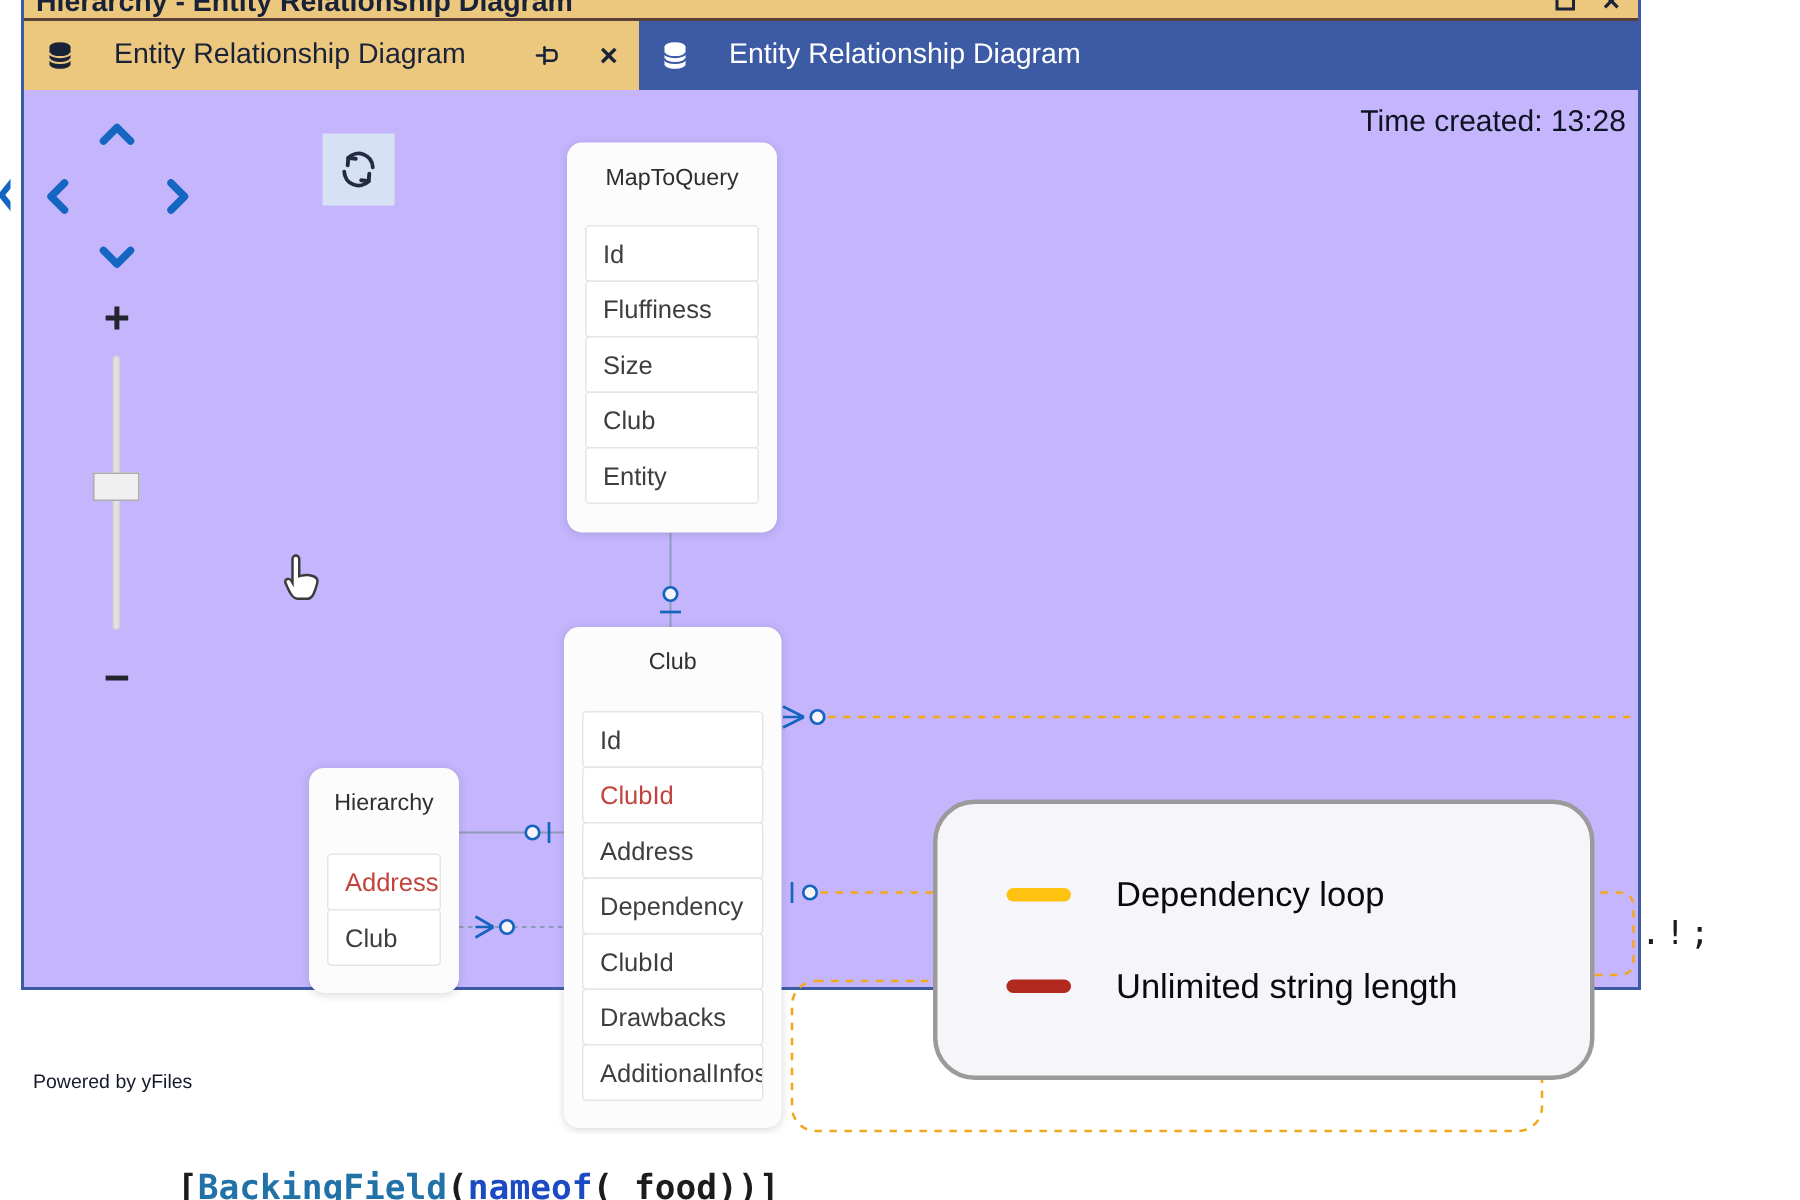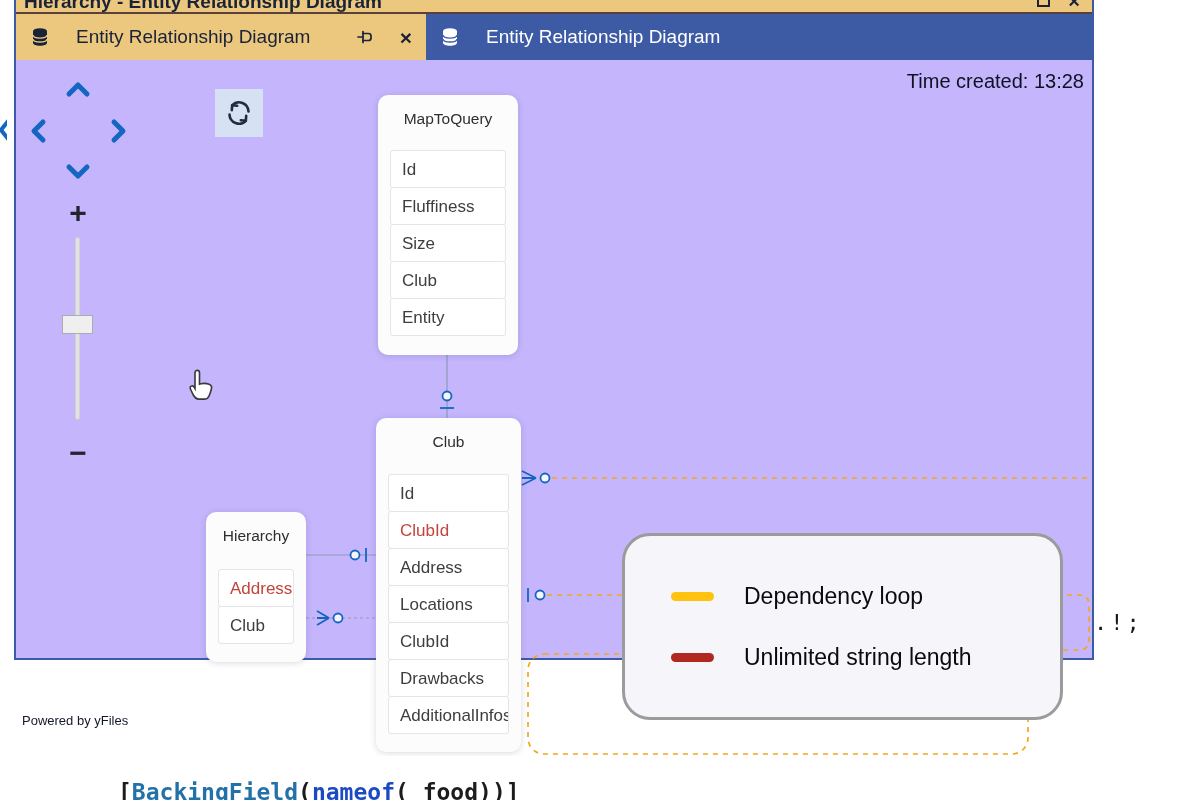--- a/index.html
+++ b/index.html
@@ -215,21 +215,21 @@
           <div class="field-row">Club</div>
           <div class="field-row">Entity</div>
         </div>
     </div>
     <div class="entity" id="entity-club">
       <div class="entity-title">Club</div>
       <div class="entity-fields">
           <div class="field-row">Id</div>
           <div class="field-row red">ClubId</div>
           <div class="field-row">Address</div>
-          <div class="field-row">Locations</div>
+          <div class="field-row">Dependency</div>
           <div class="field-row">ClubId</div>
           <div class="field-row">Drawbacks</div>
           <div class="field-row">AdditionalInfos</div>
         </div>
     </div>
     <div class="entity" id="entity-location">
       <div class="entity-title">Hierarchy</div>
       <div class="entity-fields">
           <div class="field-row red">Address</div>
           <div class="field-row">Club</div>

